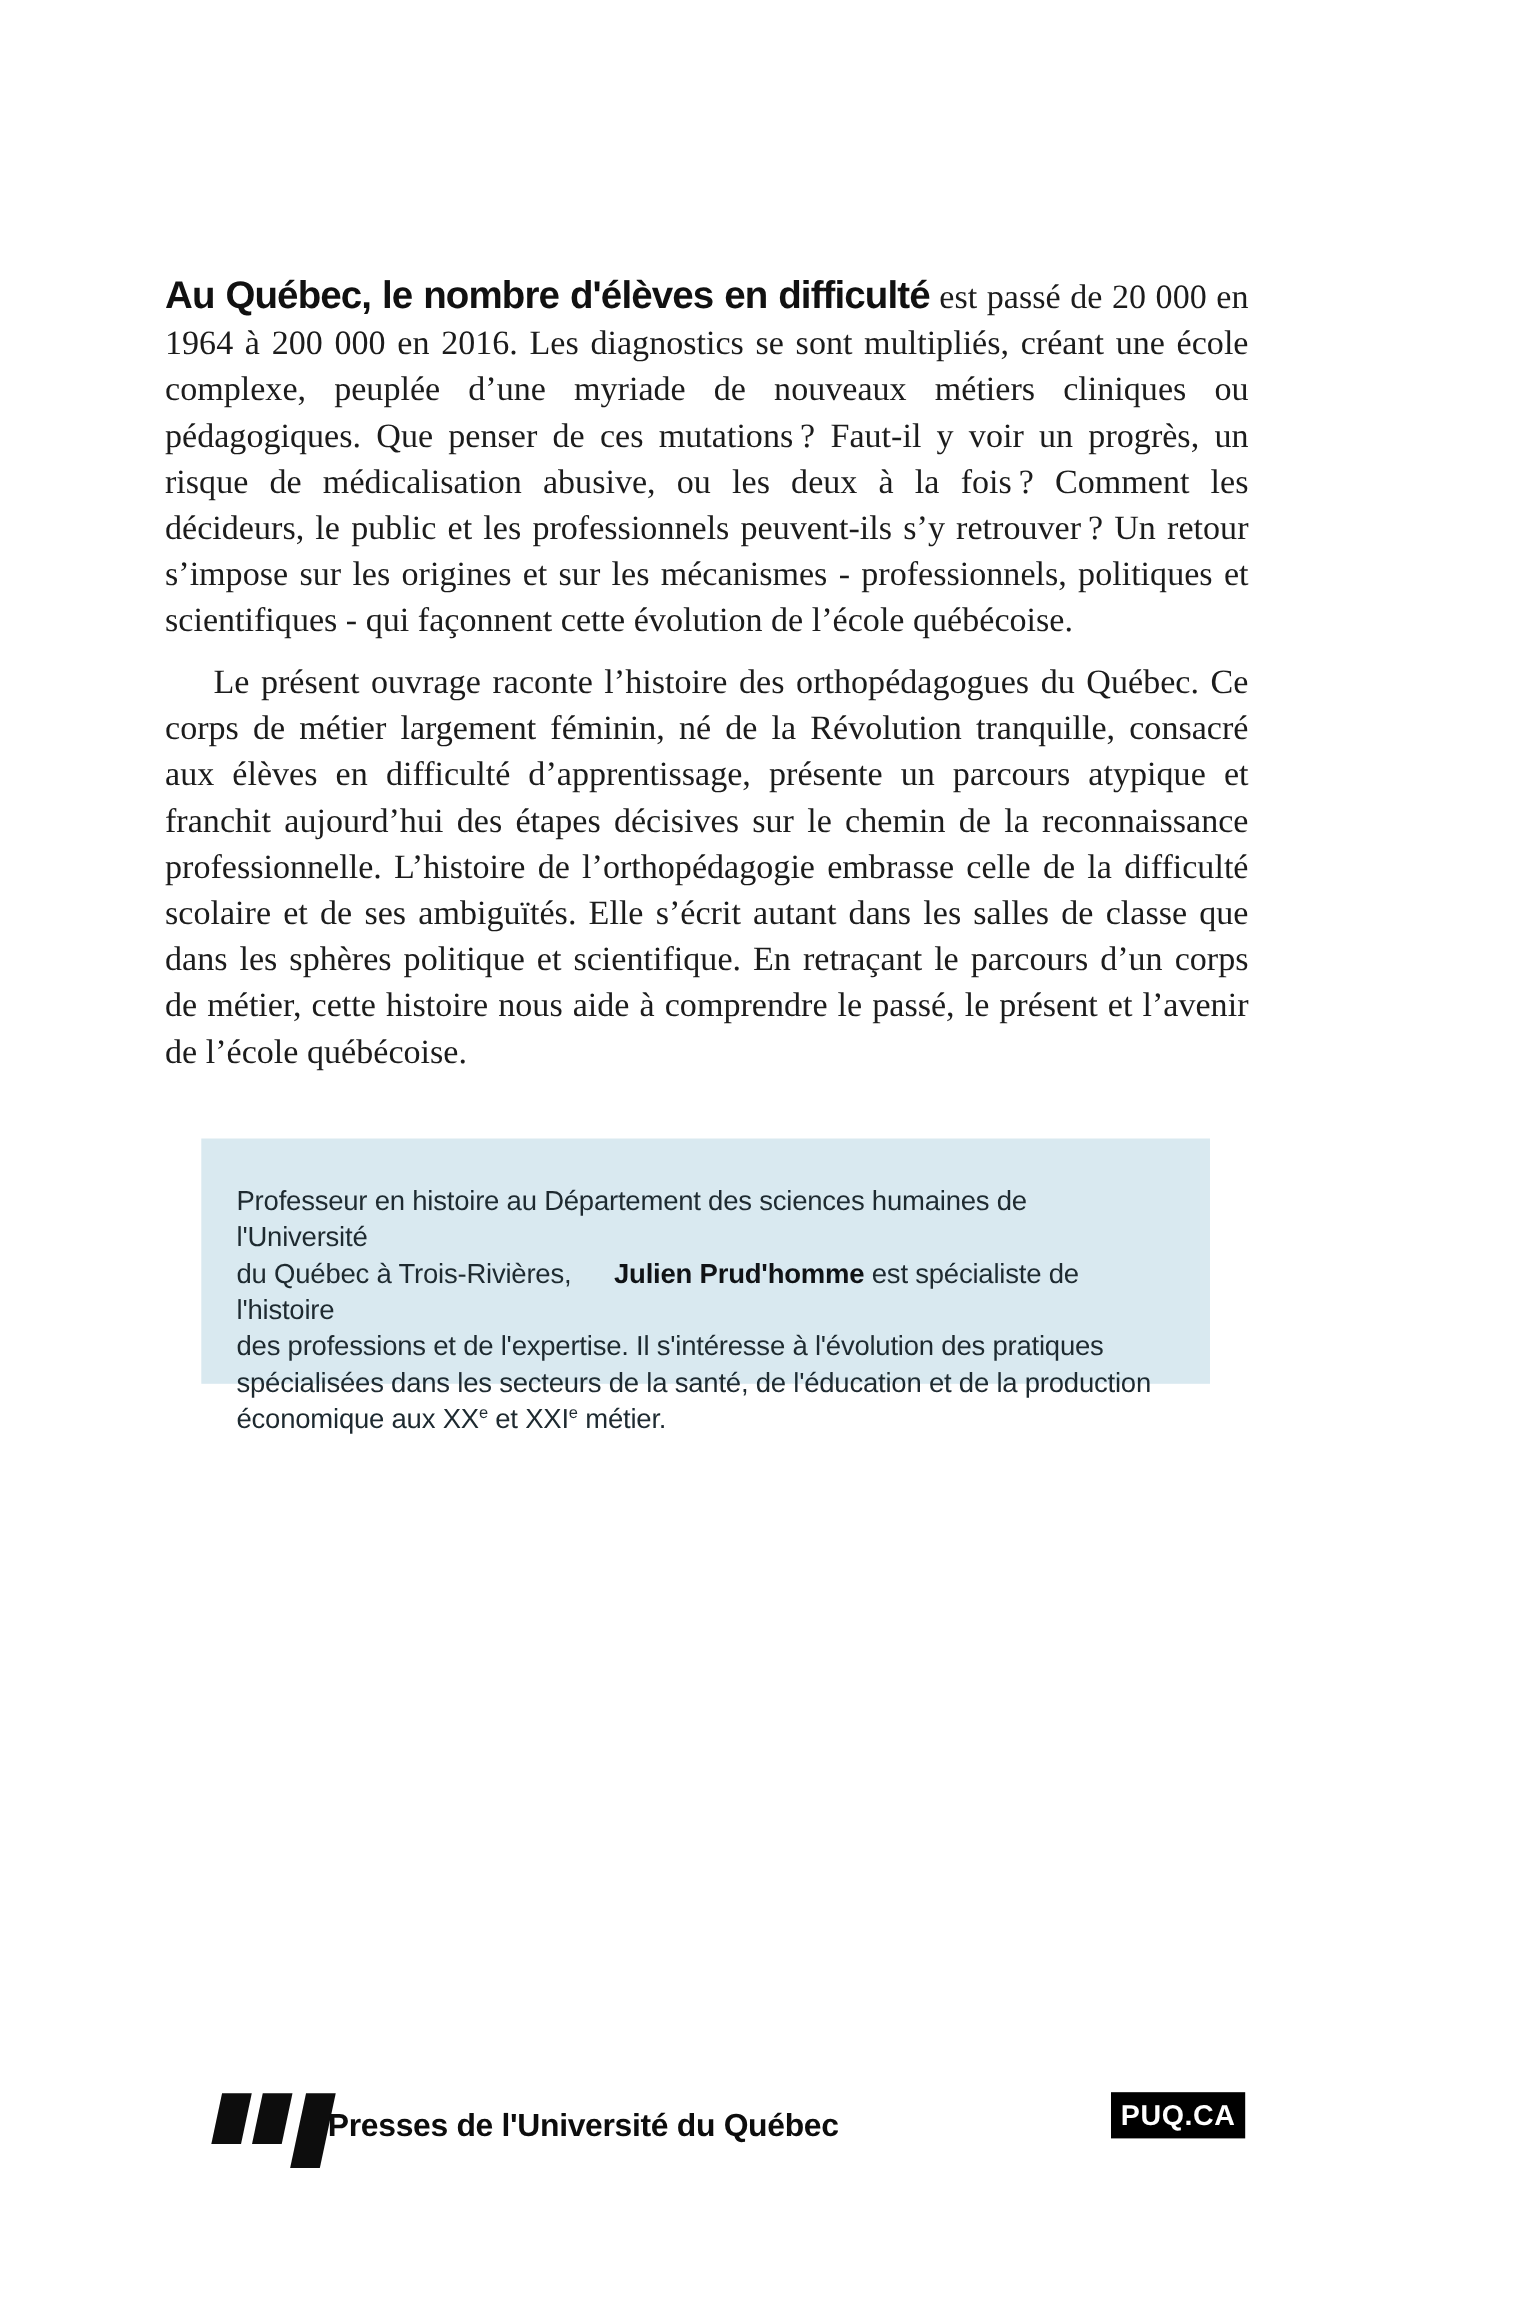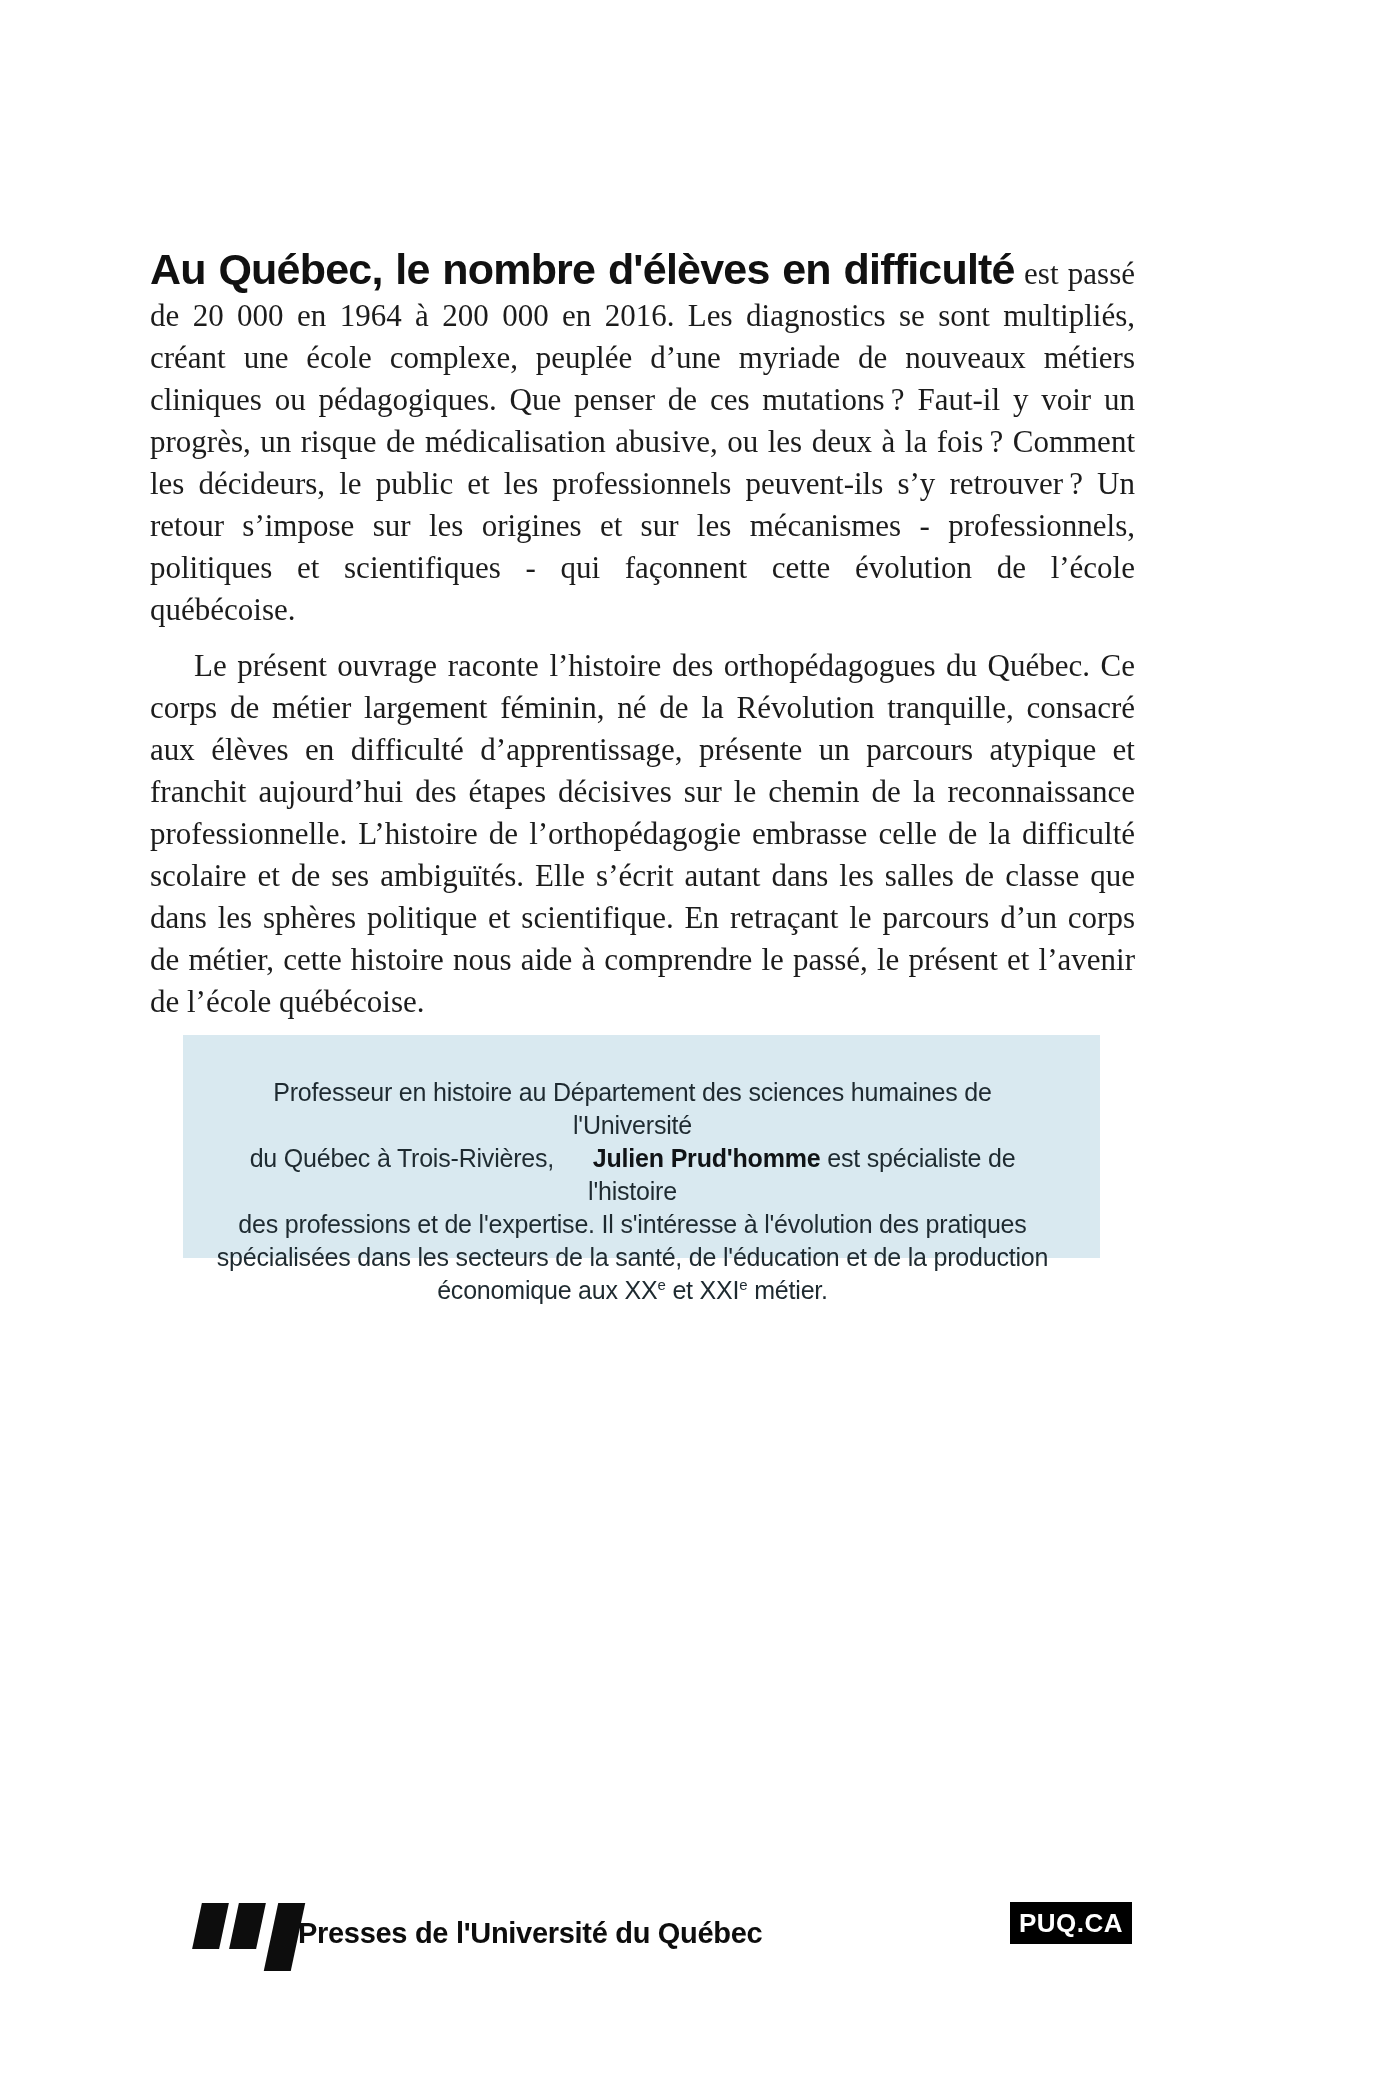--- a/index.html
+++ b/index.html
@@ -16,39 +16,38 @@
     position:absolute;left:150px;top:248px;width:985px;
   }
   .body-par{
     font-family:"Liberation Serif",serif;
     font-size:31px;line-height:42px;
     text-align:justify;
     margin:0;color:#1c1c1c;
   }
   .lead-bold{
     font-family:"Liberation Sans",sans-serif;
-    font-weight:700;font-size:43px;
+    font-weight:700;font-size:35px;
     letter-spacing:-0.8px;color:#111;
   }
   .par2{margin-top:14px;text-indent:44px;}
   .bio-box{
     position:absolute;left:183px;top:1035px;
     width:917px;height:223px;
     box-sizing:border-box;
     padding:41px 50px 0 32px;
     background:#d9e9f0;
   }
   .bio-par{
     margin:0;
     font-family:"Liberation Sans",sans-serif;
     font-size:25px;line-height:33px;
     color:#1e2a30;
     white-space:pre-line;
     letter-spacing:-0.2px;
-    text-align:center;
   }
   .bio-par sup{font-size:15px;line-height:0;vertical-align:super;}
   .bio-author{font-weight:700;color:#101316;margin-left:32px;}
   .footer-logo{
     position:absolute;left:197px;top:1903px;
     display:flex;align-items:flex-start;
   }
   .logo-bar{
     width:27px;height:46px;background:#0d0d0d;
     transform:skewX(-12deg);

